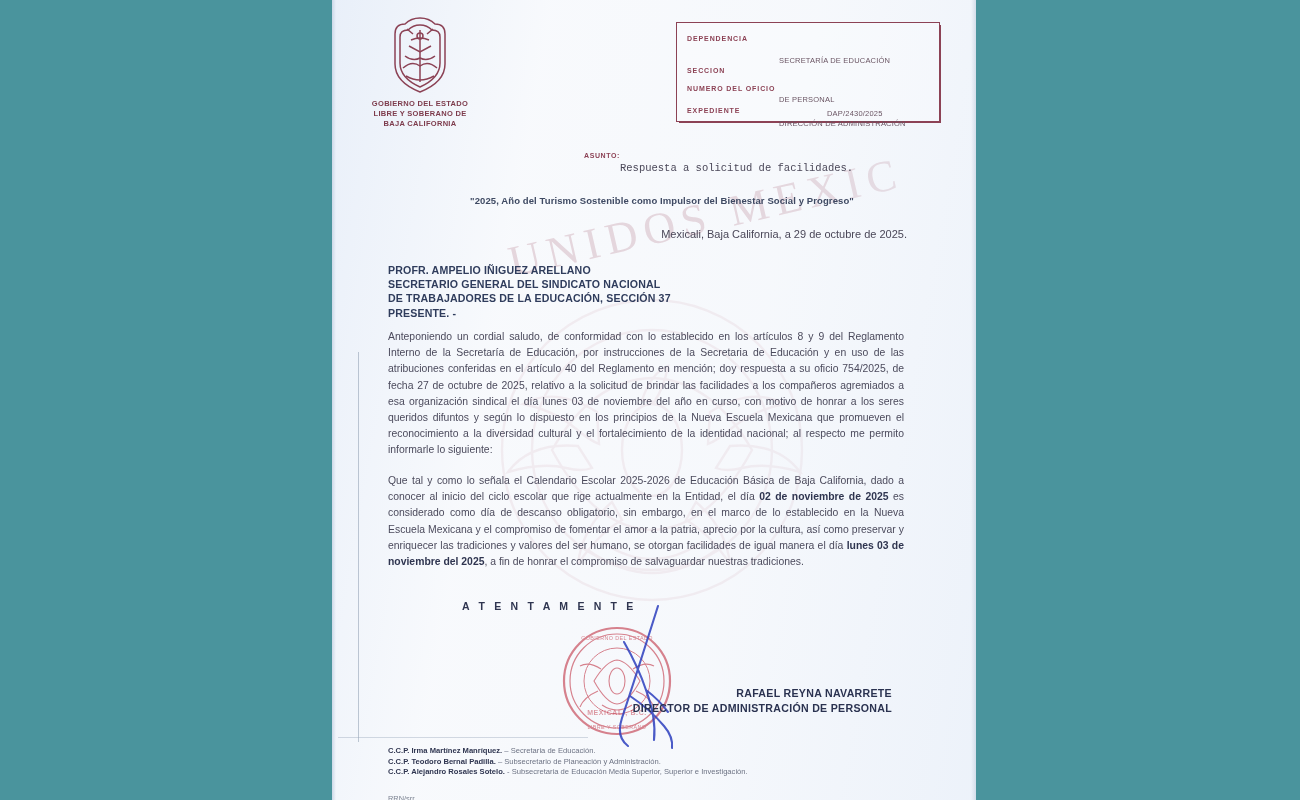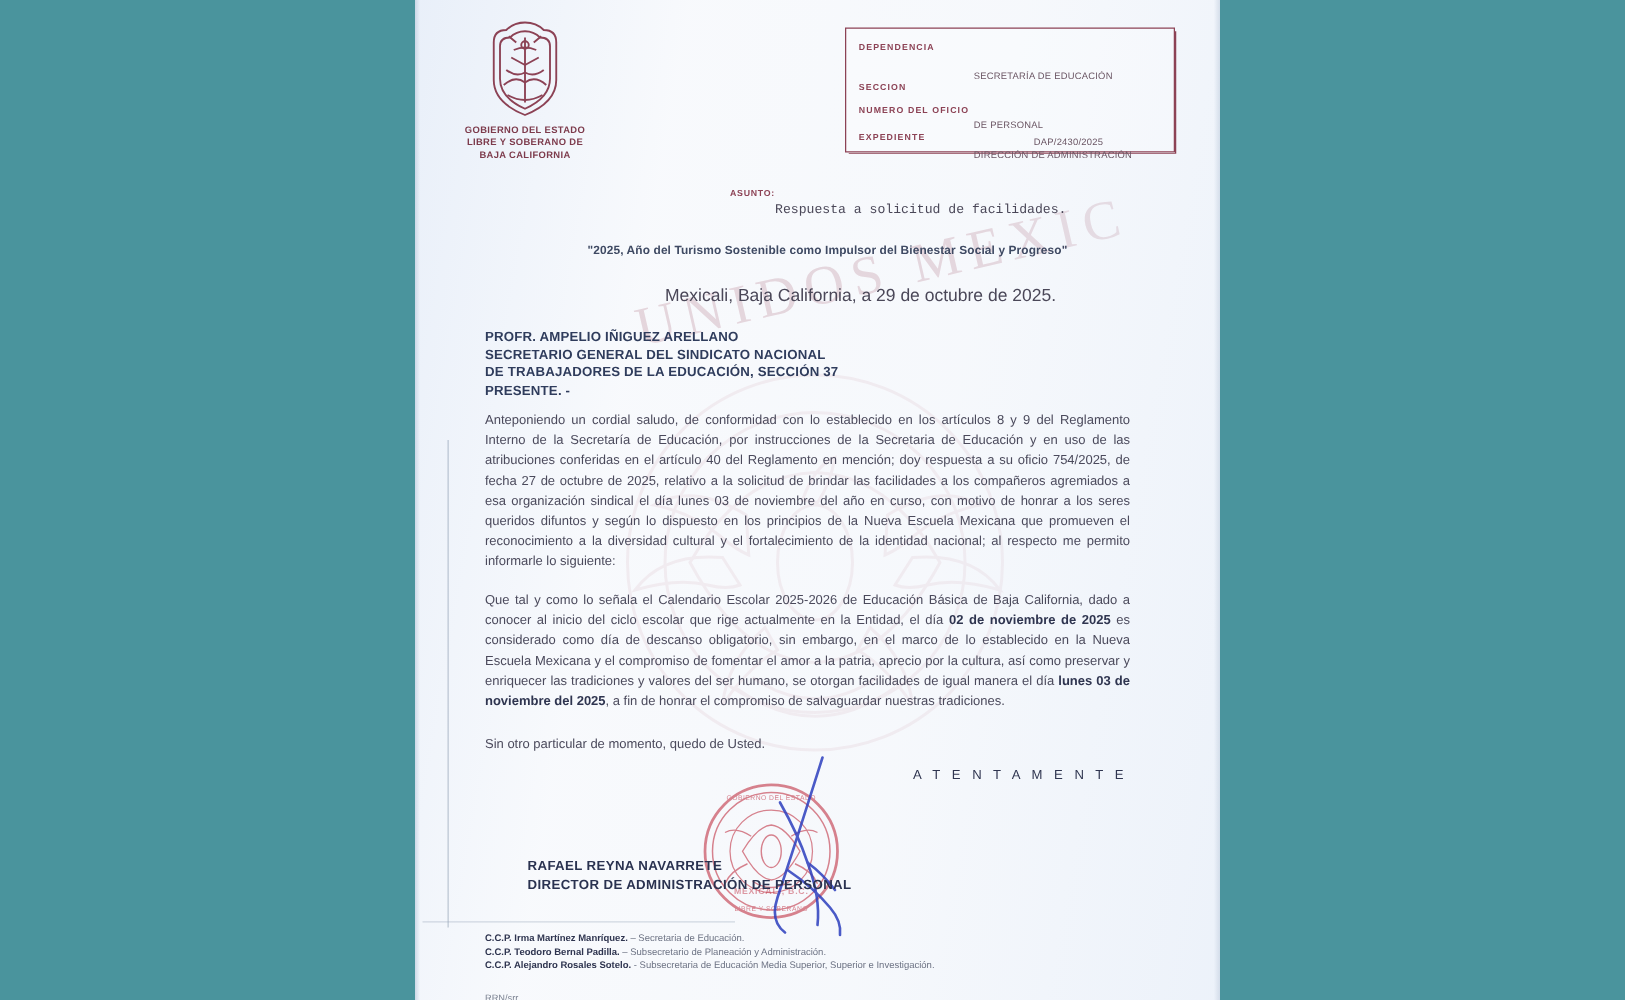--- a/index.html
+++ b/index.html
@@ -166,22 +166,23 @@
     text-align: center;
     color: #3f4a63;
     font-size: 9.5px;
     font-weight: bold;
     letter-spacing: .1px;
   }
   #fecha {
     position: absolute;
     left: 200px; top: 228px;
     width: 375px;
+    text-align: right;
     color: #4a4758;
-    font-size: 14px;
+    font-size: 11px;
   }
 
   
   #addressee {
     position: absolute;
     left: 56px; top: 263px;
     color: #2f3c5c;
     font-size: 10.6px;
     font-weight: bold;
     line-height: 14.2px;
@@ -200,26 +201,26 @@
     text-align: justify;
     text-justify: inter-word;
   }
   .para b { color: #2f3550; font-weight: bold; }
   #para1 { top: 329px; }
   #para2 { top: 473px; }
   #para3 { top: 588px; }
 
   #atentamente {
     position: absolute;
-    left: 130px; top: 614px;
+    left: 130px; top: 600px;
     width: 440px;
-    text-align: right;
+    text-align: left;
     color: #2f3550;
     font-size: 10.5px;
-    font-weight: normal;
+    font-weight: bold;
     letter-spacing: 3.2px;
   }
 
   
   #stamp {
     position: absolute;
     left: 222px;
     top: 625px;
     width: 126px;
     height: 112px;
@@ -230,21 +231,21 @@
     left: 248px;
     top: 600px;
     width: 130px;
     height: 155px;
     pointer-events: none;
   }
   #signer {
     position: absolute;
     left: 90px; top: 686px;
     width: 470px;
-    text-align: left;
+    text-align: right;
     color: #2a3250;
     font-size: 10.6px;
     font-weight: bold;
     line-height: 14.5px;
     letter-spacing: .3px;
   }
   #signer div { white-space: nowrap; }
 
   
   #ccp {
@@ -343,21 +344,20 @@
       <div>PROFR. AMPELIO IÑIGUEZ ARELLANO</div>
       <div>SECRETARIO GENERAL DEL SINDICATO NACIONAL</div>
       <div>DE TRABAJADORES DE LA EDUCACIÓN, SECCIÓN 37</div>
       <div>PRESENTE. -</div>
     </div>
 
     <div class="para" id="para1">Anteponiendo un cordial saludo, de conformidad con lo establecido en los artículos 8 y 9 del Reglamento Interno de la Secretaría de Educación, por instrucciones de la Secretaria de Educación y en uso de las atribuciones conferidas en el artículo 40 del Reglamento en mención; doy respuesta a su oficio 754/2025, de fecha 27 de octubre de 2025, relativo a la solicitud de brindar las facilidades a los compañeros agremiados a esa organización sindical el día lunes 03 de noviembre del año en curso, con motivo de honrar a los seres queridos difuntos y según lo dispuesto en los principios de la Nueva Escuela Mexicana que promueven el reconocimiento a la diversidad cultural y el fortalecimiento de la identidad nacional; al respecto me permito informarle lo siguiente:</div>
 
     <div class="para" id="para2"><span>Que tal y como lo señala el Calendario Escolar 2025-2026 de Educación Básica de Baja California, dado a conocer al inicio del ciclo escolar que rige actualmente en la Entidad, el día </span><b>02 de noviembre de 2025</b><span> es considerado como día de descanso obligatorio, sin embargo, en el marco de lo establecido en la Nueva Escuela Mexicana y el compromiso de fomentar el amor a la patria, aprecio por la cultura, así como preservar y enriquecer las tradiciones y valores del ser humano, se otorgan facilidades de igual manera el día </span><b>lunes 03 de noviembre del 2025</b><span>, a fin de honrar el compromiso de salvaguardar nuestras tradiciones.</span></div>
 
-    <div class="para" id="para3">Sin otro particular de momento, quedo de Usted.</div>
 
     <div id="atentamente">A T E N T A M E N T E</div>
 
     <svg id="stamp" viewBox="0 0 126 112" aria-hidden="true">
       <g opacity=".62">
         <circle cx="63" cy="56" r="53" fill="none" stroke="#c2394a" stroke-width="2.2"></circle>
         <circle cx="63" cy="56" r="47" fill="none" stroke="#c2394a" stroke-width="1.2"></circle>
         <circle cx="63" cy="56" r="33" fill="none" stroke="#c2394a" stroke-width="1"></circle>
         <g fill="none" stroke="#c2394a" stroke-width="1.1">
           <path d="M40 56 q12 -20 23 -21 q11 1 23 21 q-12 22 -23 23 q-11 -1 -23 -23z"></path>

